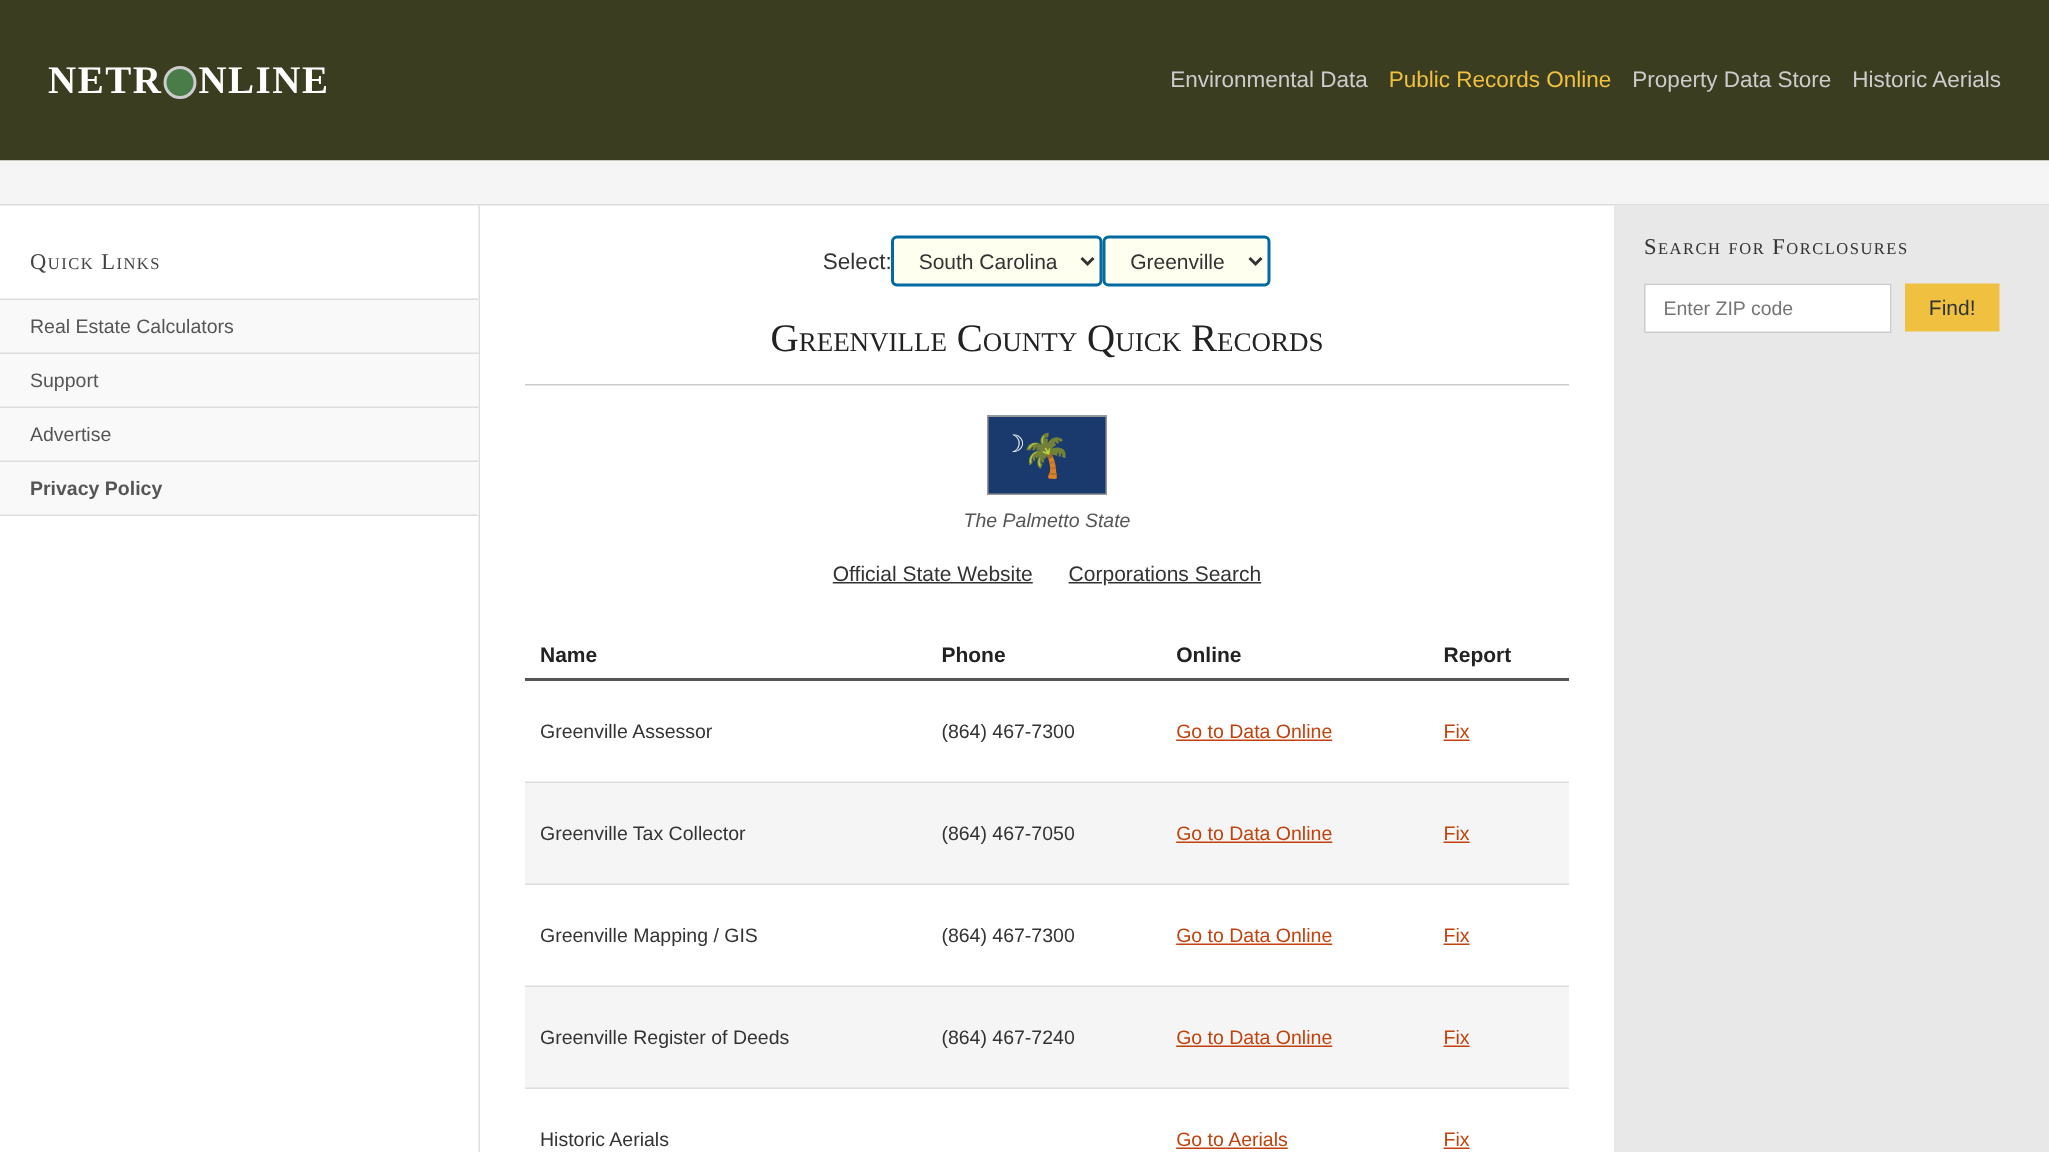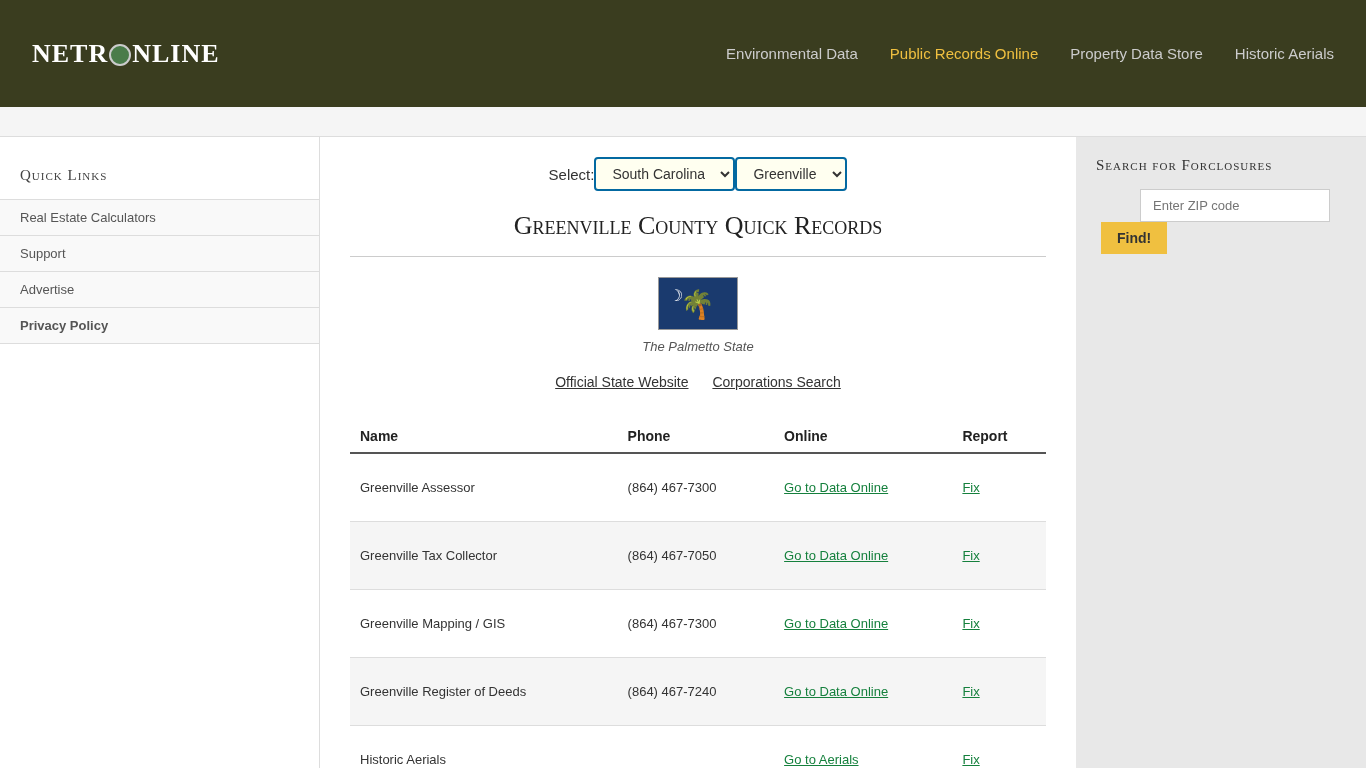--- a/index.html
+++ b/index.html
@@ -30,21 +30,21 @@
       background: #4a7c4a;
       border-radius: 50%;
       border: 2px solid #ccc;
       vertical-align: middle;
       margin: 0 1px;
       position: relative;
       top: -1px;
     }
     nav {
       display: flex;
-      gap: 32px;
+      gap: 14px;
       margin-left: auto;
       align-items: center;
     }
     nav a {
       color: #ccc;
       text-decoration: none;
       font-size: 15px;
     }
     nav a.active {
       color: #f0c040;
@@ -199,53 +199,52 @@
       font-size: 13px;
       vertical-align: top;
     }
     #data-table tr:nth-child(even) td {
       background: #f5f5f5;
     }
     #data-table tr:nth-child(odd) td {
       background: #fff;
     }
     .table-link {
-      color: #15803d;
+      color: #c2410c;
       text-decoration: underline;
       cursor: pointer;
     }
 
     
     #right-panel {
       width: 290px;
       background: #e8e8e8;
       padding: 20px;
     }
     #foreclosure-title {
       font-family: Georgia, serif;
       font-size: 15px;
       font-variant: small-caps;
       color: #333;
       margin-bottom: 15px;
       letter-spacing: 1px;
     }
     #zip-input {
-      width: 190px;
+      width: 165px;
       padding: 8px 12px;
       border: 1px solid #ccc;
       font-size: 13px;
       color: #999;
-      margin-left: 44px;
     }
     #find-button {
       padding: 8px 16px;
       background: #f0c040;
       border: none;
       font-size: 14px;
-      font-weight: bold;
+      font-weight: normal;
       color: #333;
       cursor: pointer;
       margin-left: 5px;
     }
   </style>
 </head>
 <body>
 
 <div id="header">
   <div id="logo-area">

